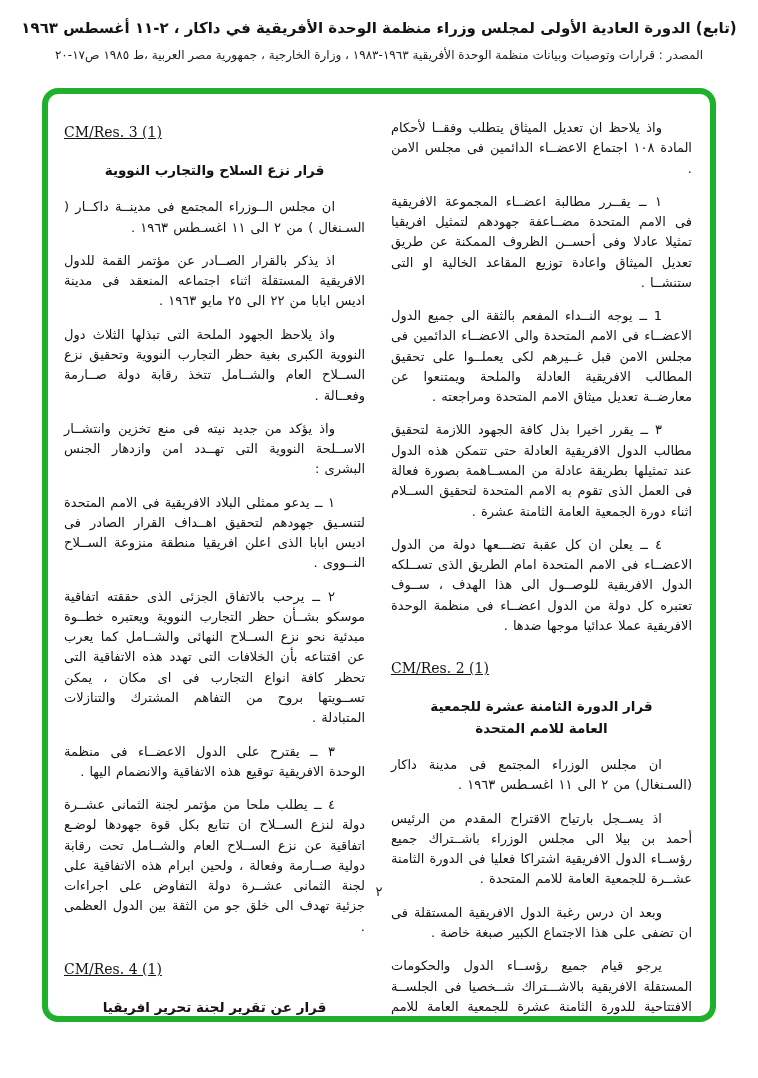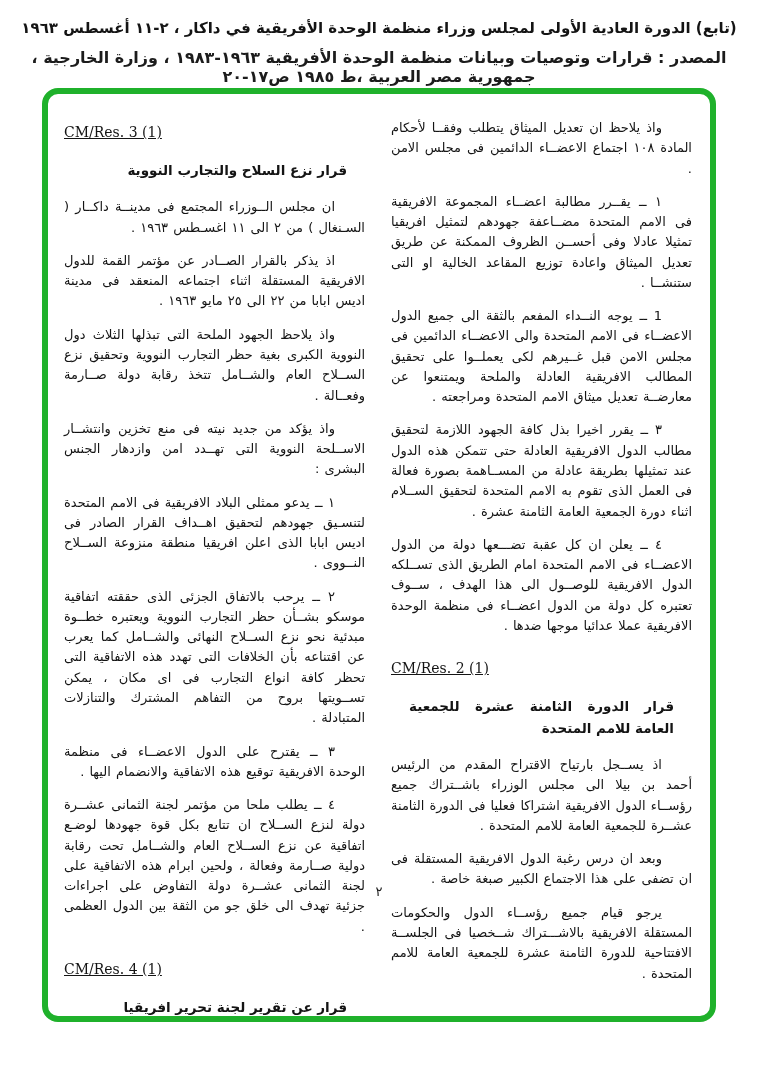--- a/index.html
+++ b/index.html
@@ -10,39 +10,39 @@
   body{
     width:758px;height:1078px;overflow:hidden;
     font-family:"DejaVu Sans", sans-serif;
     color:var(--ink);
   }
   .page{position:relative;width:758px;height:919px;direction:rtl;}
 
   
   .header{position:absolute;top:18px;left:0;right:0;text-align:center;}
   .header-title{font-size:15px;font-weight:bold;letter-spacing:0;line-height:1.4;}
-  .header-source{font-size:16px;font-weight:bold;margin-top:9px;color:#1c1c1c;}
+  .header-source{font-size:12px;font-weight:normal;margin-top:9px;color:#1c1c1c;}
 
   
   .frame{
     position:absolute;left:42px;top:88px;width:674px;height:934px;
     box-sizing:border-box;border:6px solid var(--green);border-radius:16px;
     padding:24px 18px 12px 16px;overflow:hidden;background:#fff;
   }
   .cols{display:flex;gap:26px;height:100%;}
   .col{flex:1 1 0;font-size:13px;line-height:1.56;text-align:justify;direction:rtl;}
 
   .para{margin:0 0 13px 0;text-indent:30px;word-spacing:1px;}
   .ref{
     direction:ltr;text-align:left;font-family:"DejaVu Serif", serif;
     font-size:14px;margin:4px 0 16px 0;text-indent:0;text-decoration:underline;
   }
   .ref-top{margin-top:22px;}
   .heading{
-    font-weight:bold;font-size:13.5px;
+    text-align:center;font-weight:bold;font-size:13.5px;
     margin:2px 18px 16px 18px;line-height:1.6;text-indent:0;
   }
 
   
   .pagenum{position:absolute;bottom:20px;left:0;right:0;text-align:center;font-size:13px;}
 </style>
 </head>
 <body>
 
 <div class="page">
@@ -56,20 +56,21 @@
     <div class="cols">
 
       <div class="col">
         <p class="para">واذ يلاحظ ان تعديل الميثاق يتطلب وفقــا لأحكام المادة ١٠٨ اجتماع الاعضــاء الدائمين فى مجلس الامن .</p>
         <p class="para">١ ــ يقــرر مطالبة اعضــاء المجموعة الافريقية فى الامم المتحدة مضــاعفة جهودهم لتمثيل افريقيا تمثيلا عادلا وفى أحســن الظروف الممكنة عن طريق تعديل الميثاق واعادة توزيع المقاعد الخالية او التى ستنشــا .</p>
         <p class="para">1 ــ يوجه النــداء المفعم بالثقة الى جميع الدول الاعضــاء فى الامم المتحدة والى الاعضــاء الدائمين فى مجلس الامن قبل غــيرهم لكى يعملــوا على تحقيق المطالب الافريقية العادلة والملحة ويمتنعوا عن معارضــة تعديل ميثاق الامم المتحدة ومراجعته .</p>
         <p class="para">٣ ــ يقرر اخيرا بذل كافة الجهود اللازمة لتحقيق مطالب الدول الافريقية العادلة حتى تتمكن هذه الدول عند تمثيلها بطريقة عادلة من المســاهمة بصورة فعالة فى العمل الذى تقوم به الامم المتحدة لتحقيق الســلام اثناء دورة الجمعية العامة الثامنة عشرة .</p>
         <p class="para">٤ ــ يعلن ان كل عقبة تضـــعها دولة من الدول الاعضــاء فى الامم المتحدة امام الطريق الذى تســلكه الدول الافريقية للوصــول الى هذا الهدف ، ســوف تعتبره كل دولة من الدول اعضــاء فى منظمة الوحدة الافريقية عملا عدائيا موجها ضدها .</p>
         <div class="ref ref-top">CM/Res. 2 (1)</div>
         <div class="heading">قرار الدورة الثامنة عشرة للجمعية العامة للامم المتحدة</div>
+        <p class="para">ان مجلس الوزراء المجتمع فى مدينة داكار (السـنغال) من ٢ الى ١١ اغسـطس ١٩٦٣ .</p>
         <p class="para">اذ يســجل بارتياح الاقتراح المقدم من الرئيس أحمد بن بيلا الى مجلس الوزراء باشــتراك جميع رؤســاء الدول الافريقية اشتراكا فعليا فى الدورة الثامنة عشــرة للجمعية العامة للامم المتحدة .</p>
         <p class="para">وبعد ان درس رغبة الدول الافريقية المستقلة فى ان تضفى على هذا الاجتماع الكبير صبغة خاصة .</p>
         <p class="para">يرجو قيام جميع رؤســاء الدول والحكومات المستقلة الافريقية بالاشـــتراك شــخصيا فى الجلســة الافتتاحية للدورة الثامنة عشرة للجمعية العامة للامم المتحدة .</p>
       </div>
 
       <div class="col">
         <div class="ref">CM/Res. 3 (1)</div>
         <div class="heading">قرار نزع السلاح والتجارب النووية</div>
         <p class="para">ان مجلس الــوزراء المجتمع فى مدينــة داكــار ( السـنغال ) من ٢ الى ١١ اغسـطس ١٩٦٣ .</p>
         <p class="para">اذ يذكر بالقرار الصــادر عن مؤتمر القمة للدول الافريقية المستقلة اثناء اجتماعه المنعقد فى مدينة اديس ابابا من ٢٢ الى ٢٥ مايو ١٩٦٣ .</p>

